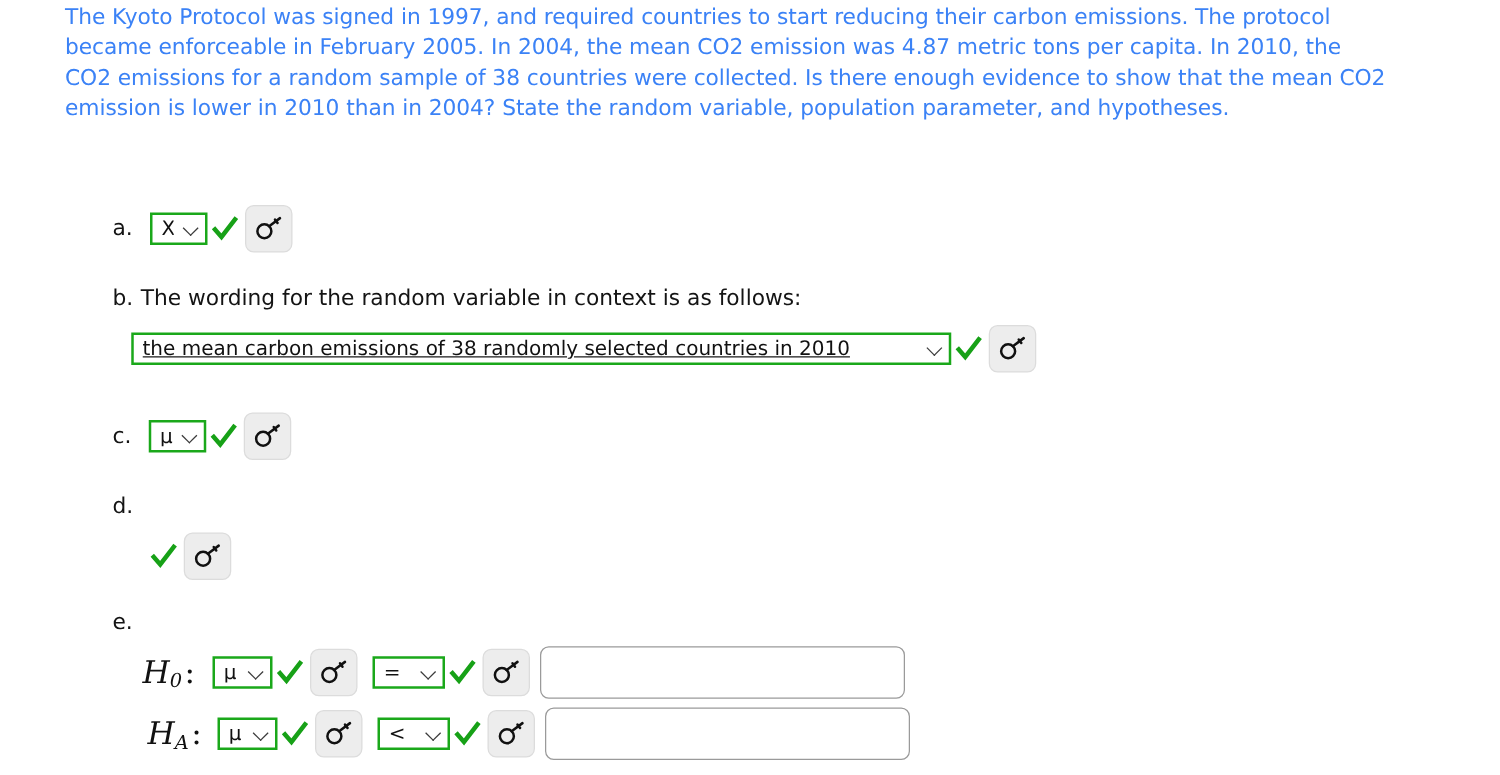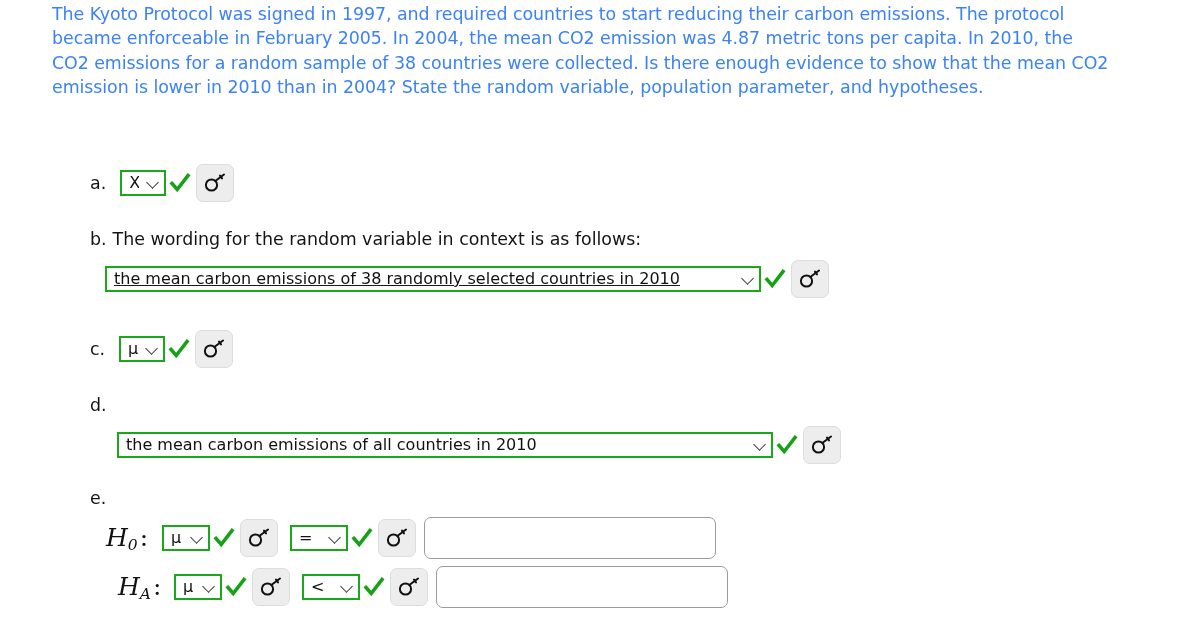--- a/index.html
+++ b/index.html
@@ -242,24 +242,20 @@
     </div>
   </div>
 </div>
 
 <div class="q" style="top:394px;">
   <div class="q-line">
     <span class="q-text">d.</span>
     <span style="width:6px"></span>
   </div>
   <div class="q-line" style="margin-top:10px; margin-left:27px;">
-    <div class="sel sel-wide">
-      <span class="sel-val">the mean carbon emissions of all countries in 2010</span>
-      <span class="chev"></span>
-    </div>
     <span class="check">
       <svg width="22" height="24" viewBox="0 0 22 24">
           <path d="M3 12.5 L8.2 18.5 L19 4.5" stroke="#17a117" stroke-width="3.6" fill="none" stroke-linecap="square"></path>
         </svg>
     </span>
     <div class="keybtn">
       <span>
         <svg width="24" height="22" viewBox="0 0 24 22">
           <circle cx="8.5" cy="13" r="5.6" stroke="#111" stroke-width="2" fill="none"></circle>
           <line x1="12.3" y1="9" x2="21" y2="2.5" stroke="#111" stroke-width="2" stroke-linecap="round"></line>
@@ -269,21 +265,21 @@
     </div>
   </div>
 </div>
 
 <div class="q" style="top:487px;">
   <div class="q-line">
     <span class="q-text">e.</span>
     <span style="width:6px"></span>
   </div>
 
-  <div class="hyp-row" style="margin-top:8px; margin-left:16px;align-items:center;">
+  <div class="hyp-row" style="margin-top:8px; margin-left:24px;align-items:center;">
     <span class="hyp-label"><span>H</span><sub>0</sub><span class="colon">:</span></span>
     <div class="sel sel-mu">
       <span class="sel-val">μ</span>
       <span class="chev"></span>
     </div>
     <span class="check">
       <svg width="22" height="24" viewBox="0 0 22 24">
           <path d="M3 12.5 L8.2 18.5 L19 4.5" stroke="#17a117" stroke-width="3.6" fill="none" stroke-linecap="square"></path>
         </svg>
     </span>

